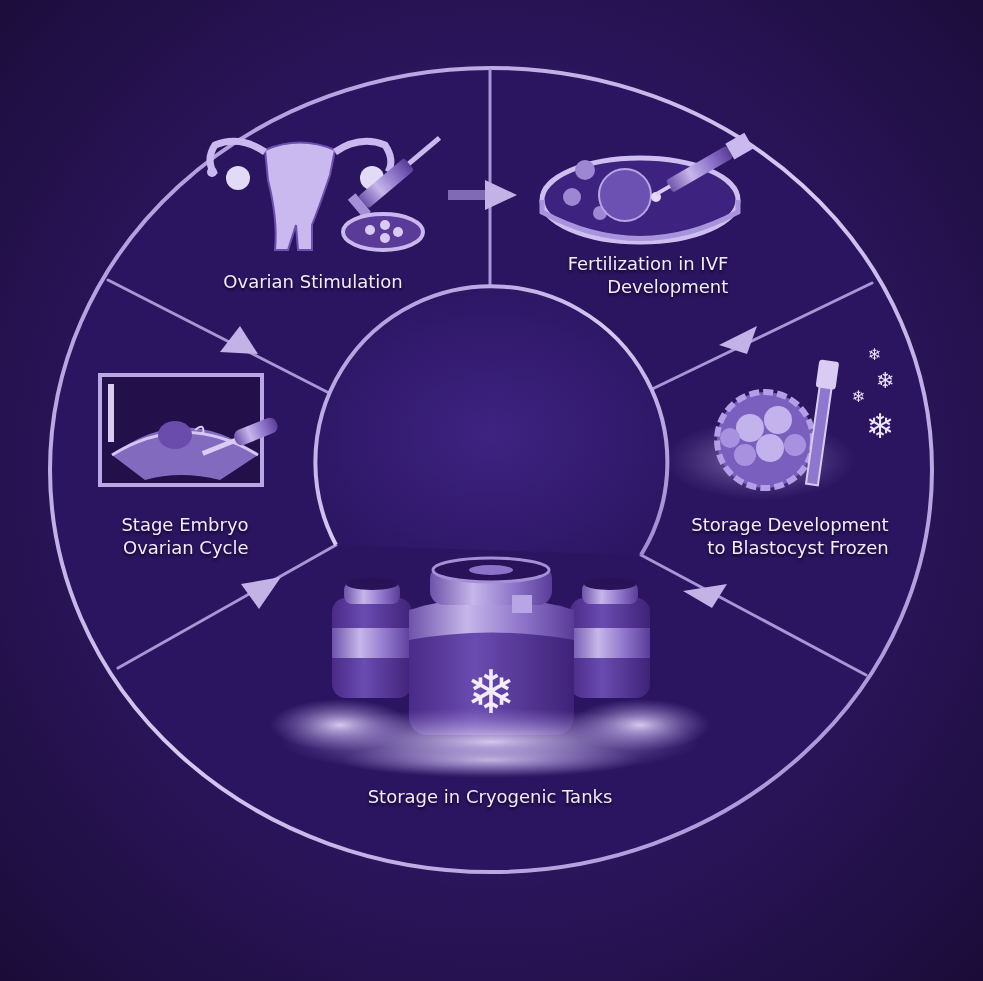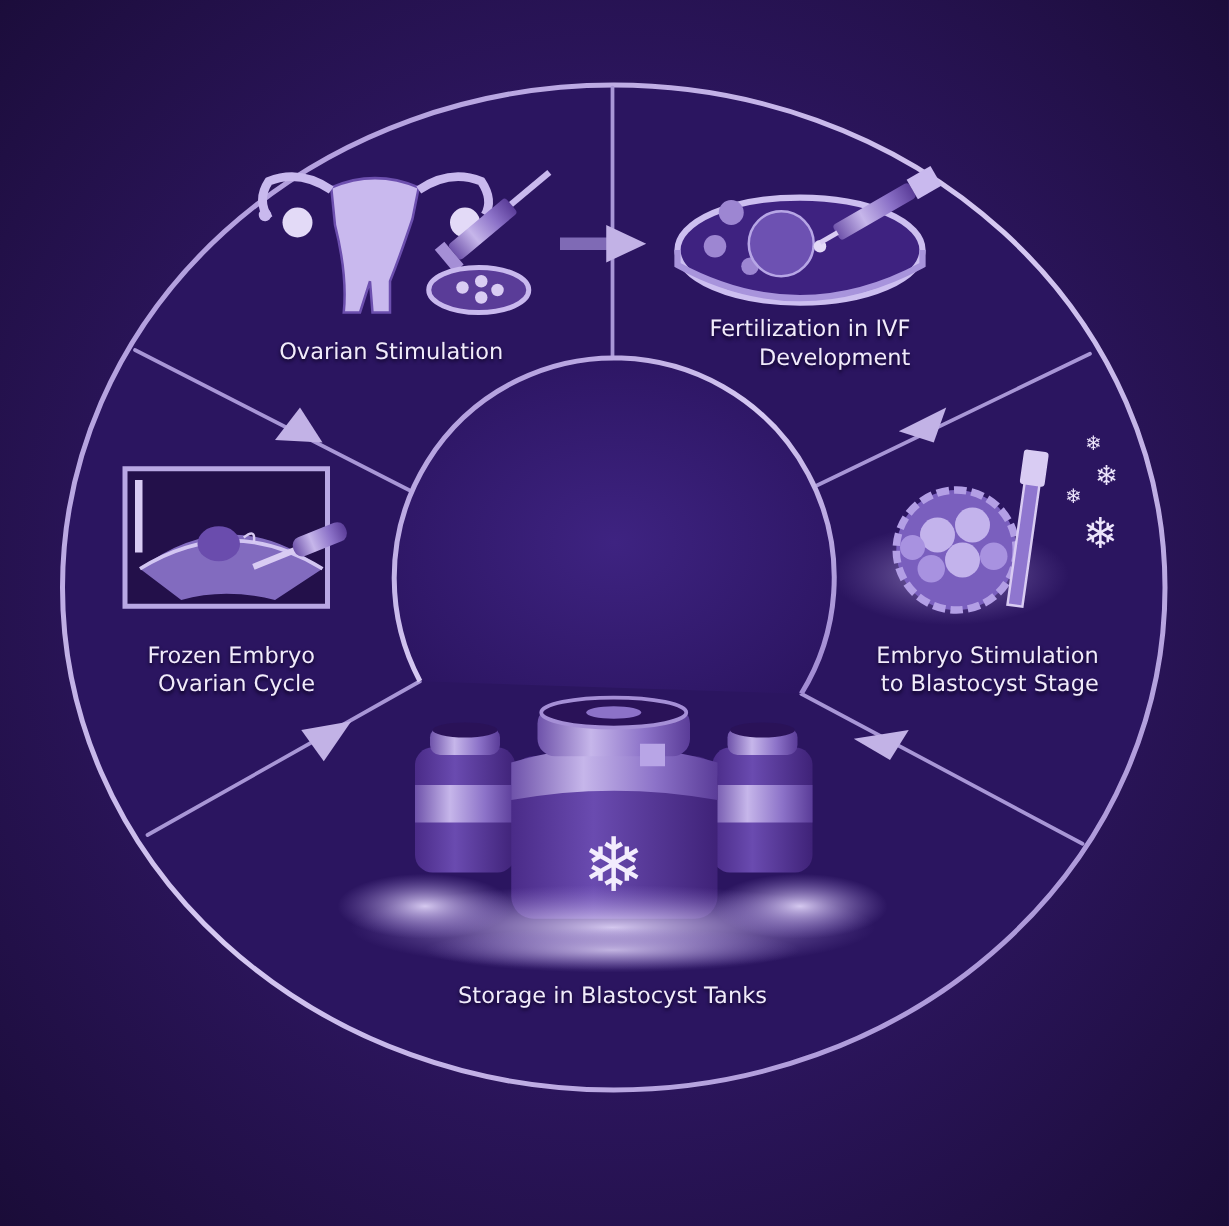--- a/index.html
+++ b/index.html
@@ -167,23 +167,23 @@
   </svg>
 
   <div class="label" style="left:313px; top:270px;">
     <div>Ovarian Stimulation</div>
   </div>
   <div class="label" style="left:648px; top:252px;">
     <div>Fertilization in IVF</div>
     <div>Development</div>
   </div>
   <div class="label" style="left:790px; top:513px;">
-    <div>Embryo Stimulation</div>
-    <div>to Blastocyst Stage</div>
+    <div>Storage Development</div>
+    <div>to Blastocyst Frozen</div>
   </div>
   <div class="label" style="left:490px; top:785px;">
-    <div>Storage in Blastocyst Tanks</div>
+    <div>Storage in Cryogenic Tanks</div>
   </div>
   <div class="label" style="left:185px; top:513px;">
-    <div>Frozen Embryo</div>
+    <div>Stage Embryo</div>
     <div>Ovarian Cycle</div>
   </div>
 </div>
 
 </body></html>

